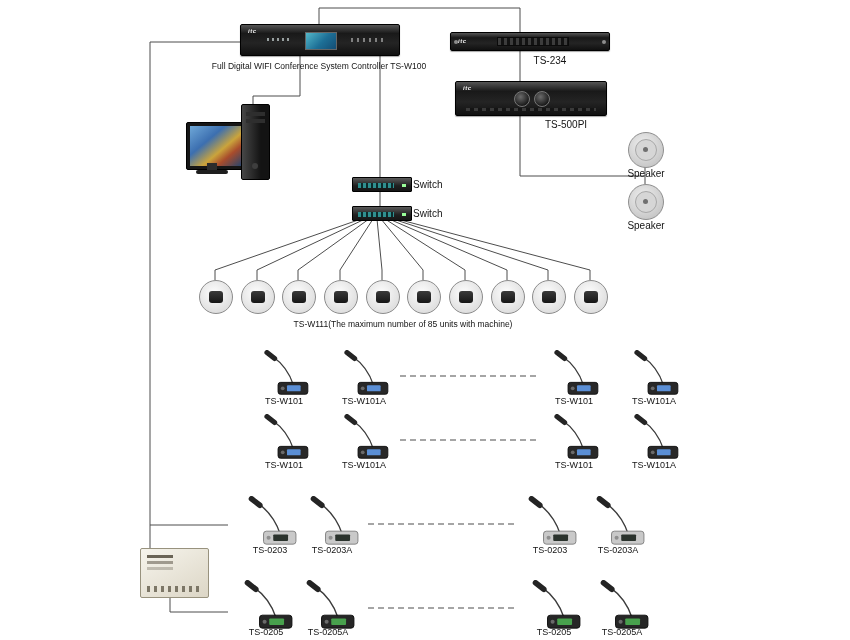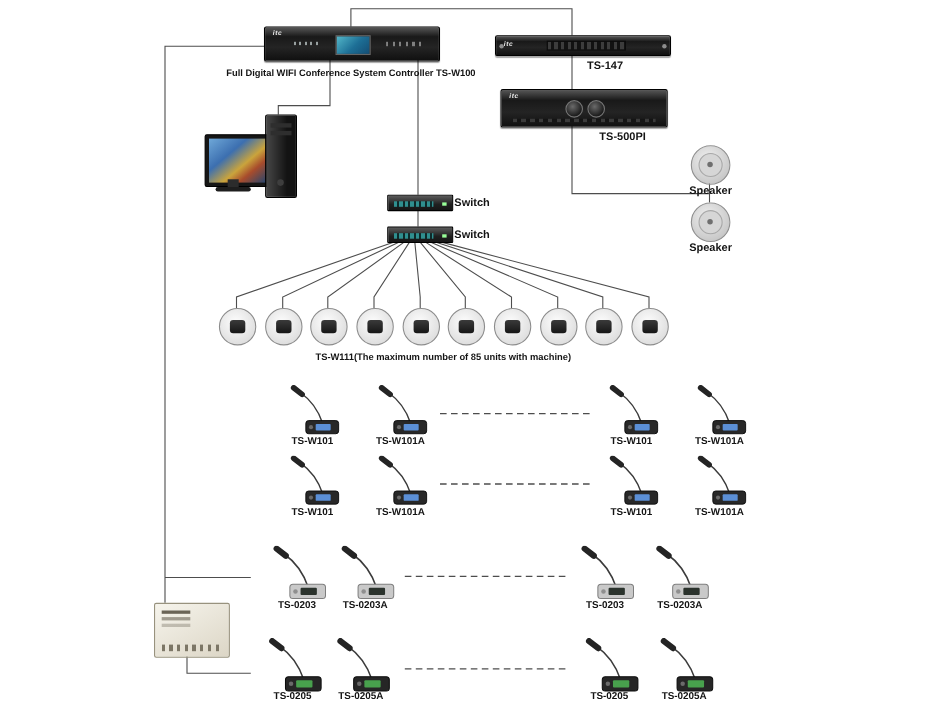--- a/index.html
+++ b/index.html
@@ -2,21 +2,21 @@
 <html><head>
 <meta charset="utf-8">
 <style>
   html,body{margin:0;padding:0}
   body{width:850px;height:640px;background:#fff;font-family:"Liberation Sans",sans-serif;position:relative;overflow:hidden}
   .stage{position:absolute;left:0;top:0;width:850px;height:640px}
   .abs{position:absolute}
   .wires{position:absolute;left:0;top:0}
   .wires path{fill:none;stroke:#4d4d4d;stroke-width:1}
   .wires path.dashed{stroke-dasharray:6 4;stroke-width:1.2}
-  .lbl{position:absolute;font-size:10px;font-weight:bold;color:#141414;text-align:center;white-space:nowrap;line-height:1.1}
+  .lbl{position:absolute;font-size:10px;font-weight:normal;color:#141414;text-align:center;white-space:nowrap;line-height:1.1}
   .lbl.xs{font-size:8.5px}
   .lbl.small{font-size:9px}
   .rack{background:linear-gradient(180deg,#555 0%,#191919 28%,#242424 60%,#101010 100%);border:1px solid #000;border-radius:2px;box-shadow:0 1px 1px rgba(0,0,0,.35)}
   .brand{position:absolute;left:7px;top:3px;color:#f0f0f0;font-size:6px;font-weight:bold;font-style:italic;letter-spacing:.5px}
   .ctrl-screen{position:absolute;left:64px;top:7px;width:30px;height:16px;background:linear-gradient(135deg,#53b7c9,#1d6f96 55%,#144d74);border:1px solid #666}
   .ctrl-btns{position:absolute;right:12px;top:13px;width:36px;height:4px;background:repeating-linear-gradient(90deg,#808080 0 2px,transparent 2px 6px)}
   .ctrl-leds{position:absolute;left:26px;top:13px;width:24px;height:3px;background:repeating-linear-gradient(90deg,#98a0a0 0 2px,transparent 2px 5px)}
   .vents{position:absolute;left:46px;right:40px;top:4px;bottom:4px;background:repeating-linear-gradient(90deg,#3c3c3c 0 3px,#121212 3px 6px);border:1px solid #0a0a0a}
   .screw{position:absolute;width:4px;height:4px;border-radius:50%;background:#8d8d8d;top:50%;margin-top:-2px}
   .screw.l{left:3px}.screw.r{right:3px}
@@ -92,21 +92,21 @@
     <span class="ctrl-btns"></span>
   </div>
   <div class="lbl xs" style="left:205px;top:62px;width:228px">Full Digital WIFI Conference System Controller TS-W100</div>
 
   <div class="abs rack" style="left:450px;top:32px;width:158px;height:17px">
     <span class="brand" style="top:5px">itc</span>
     <span class="vents"></span>
     <span class="screw l"></span>
     <span class="screw r"></span>
   </div>
-  <div class="lbl" style="left:520px;top:55px;width:60px">TS-147</div>
+  <div class="lbl" style="left:520px;top:55px;width:60px">TS-234</div>
 
   <div class="abs rack" style="left:455px;top:81px;width:150px;height:33px">
     <span class="brand">itc</span>
     <span class="knob" style="left:58px"></span>
     <span class="knob" style="left:78px"></span>
     <span class="amp-stripe"></span>
   </div>
   <div class="lbl" style="left:536px;top:119px;width:60px">TS-500PI</div>
 
   <div class="abs speaker" style="left:628px;top:132px"></div>

